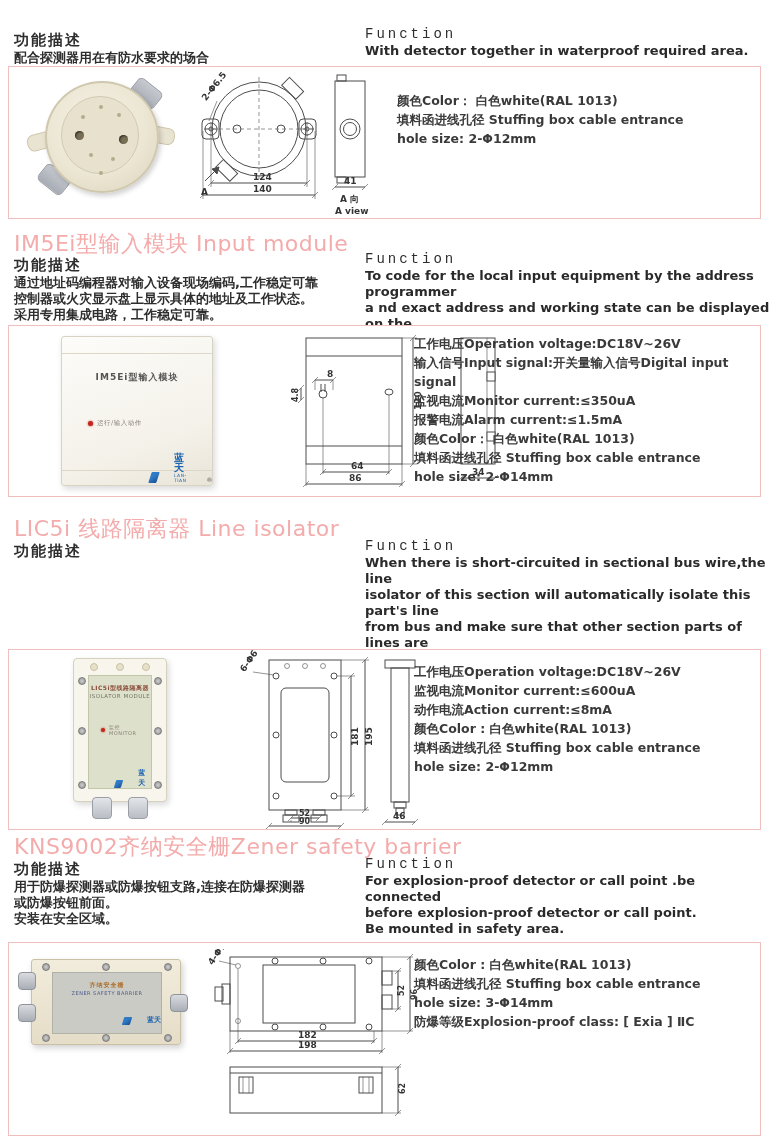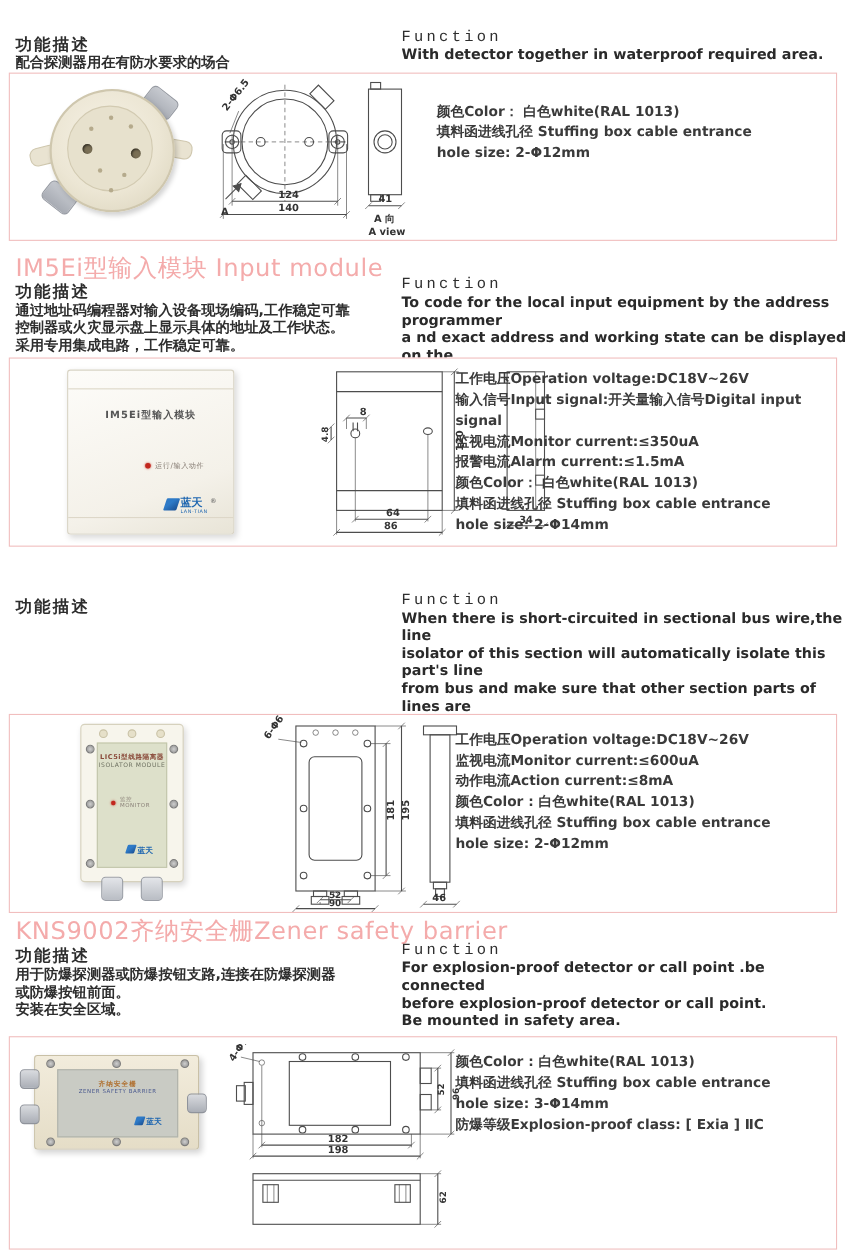--- a/index.html
+++ b/index.html
@@ -37,21 +37,21 @@
   .ped-gland{position:absolute;width:28px;height:19px;border-radius:5px;background:linear-gradient(#c6c9cf,#a7abb3);border:1px solid #979ba3;}
 
   .im-photo{position:absolute;background:linear-gradient(160deg,#fdfcf9 0%,#f4f1e9 70%,#e8e4d7 100%);
     border:1px solid #d8d3c4;border-radius:3px;box-shadow:2px 3px 6px rgba(0,0,0,0.15);}
   .im-band{position:absolute;left:0;top:16px;width:100%;border-top:1px solid #ddd7c8;}
   .im-band2{position:absolute;left:0;bottom:14px;width:100%;border-top:1px solid #ddd7c8;}
   .im-label{position:absolute;left:0;top:34px;width:100%;text-align:center;font-size:9px;letter-spacing:1px;color:#555;font-weight:600;}
   .led-row{position:absolute;left:26px;display:flex;align-items:center;gap:4px;}
   .led-dot{width:5px;height:5px;border-radius:50%;background:#C2271E;box-shadow:0 0 2px #C2271E;}
   .led-txt{font-size:6.5px;color:#8a8078;letter-spacing:0.5px;}
-  .logo{position:absolute;display:flex;align-items:flex-start;gap:2px;}
+  .logo{position:absolute;display:flex;align-items:flex-end;gap:16px;}
   .logo-mark{width:12px;height:11px;background:linear-gradient(135deg,#2e7ac7 40%,#1a4f92 100%);
     transform:skewX(-18deg);border-radius:1px;}
   .logo-txt{font-size:10px;font-weight:700;color:#1E66B0;line-height:10px;}
   .logo-sub{font-size:4.5px;color:#1E66B0;letter-spacing:0.5px;}
   .logo-r{font-size:6px;color:#555;line-height:6px;}
 
   .lic-body{position:absolute;background:#f7f5ec;border:1px solid #d6d1bd;border-radius:4px;box-shadow:2px 3px 6px rgba(0,0,0,0.15);}
   .lic-panel{position:absolute;background:#dde0ca;border:1px solid #c3c6ab;}
   .lic-l1{position:absolute;top:8px;width:100%;text-align:center;font-size:6px;color:#8a4a3a;letter-spacing:0.5px;font-weight:700;}
   .lic-l2{position:absolute;top:17px;width:100%;text-align:center;font-size:5.5px;color:#6f7262;letter-spacing:0.5px;}
@@ -159,21 +159,21 @@
 a nd exact address and working state can be displayed on the
 alarm controller or fire repeater
 Adopt expert integrate circuit ,work reliably</div>
 
   <div class="frame" style="top:325px;height:170px;">
 
     <div class="im-photo" style="left:52px;top:10px;width:150px;height:148px;">
       <div class="im-band"></div>
       <div class="im-band2"></div>
       <div class="im-label">IM5Ei型输入模块</div>
-      <div class="led-row" style="top:82px;margin-left:44px;">
+      <div class="led-row" style="top:82px;">
         <div class="led-dot"></div>
         <div class="led-txt">运行/输入动作</div>
       </div>
       <div class="logo" style="left:88px;top:116px;">
         <div class="logo-mark"></div>
         <div>
           <div class="logo-txt">蓝天</div>
           <div class="logo-sub">LAN-TIAN</div>
         </div>
         <div class="logo-r">®</div>
@@ -228,20 +228,21 @@
 
     <div class="abs spec-text" style="left:405px;top:8px;">工作电压Operation voltage:DC18V~26V
 输入信号Input signal:开关量输入信号Digital input signal
 监视电流Monitor current:≤350uA
 报警电流Alarm current:≤1.5mA
 颜色Color： 白色white(RAL 1013)
 填料函进线孔径 Stuffing box cable entrance
 hole size: 2-Φ14mm</div>
   </div>
 
+  <div class="abs sec-title" style="left:14px;top:514px;">LIC5i 线路隔离器 Line isolator</div>
   <div class="abs desc-head" style="left:14px;top:542px;">功能描述</div>
   <div class="abs func-head" style="left:365px;top:538px;">Function</div>
   <div class="abs func-text" style="left:365px;top:555px;width:410px;">When there is short-circuited in sectional bus wire,the line
 isolator of this section will automatically isolate this part's line
 from bus and make sure that other section parts of lines are
 not been affected by the short-circuit.
 It automatically returns to normal operation status sfter the line
 fault is solved.</div>
 
   <div class="frame" style="top:649px;height:179px;">

